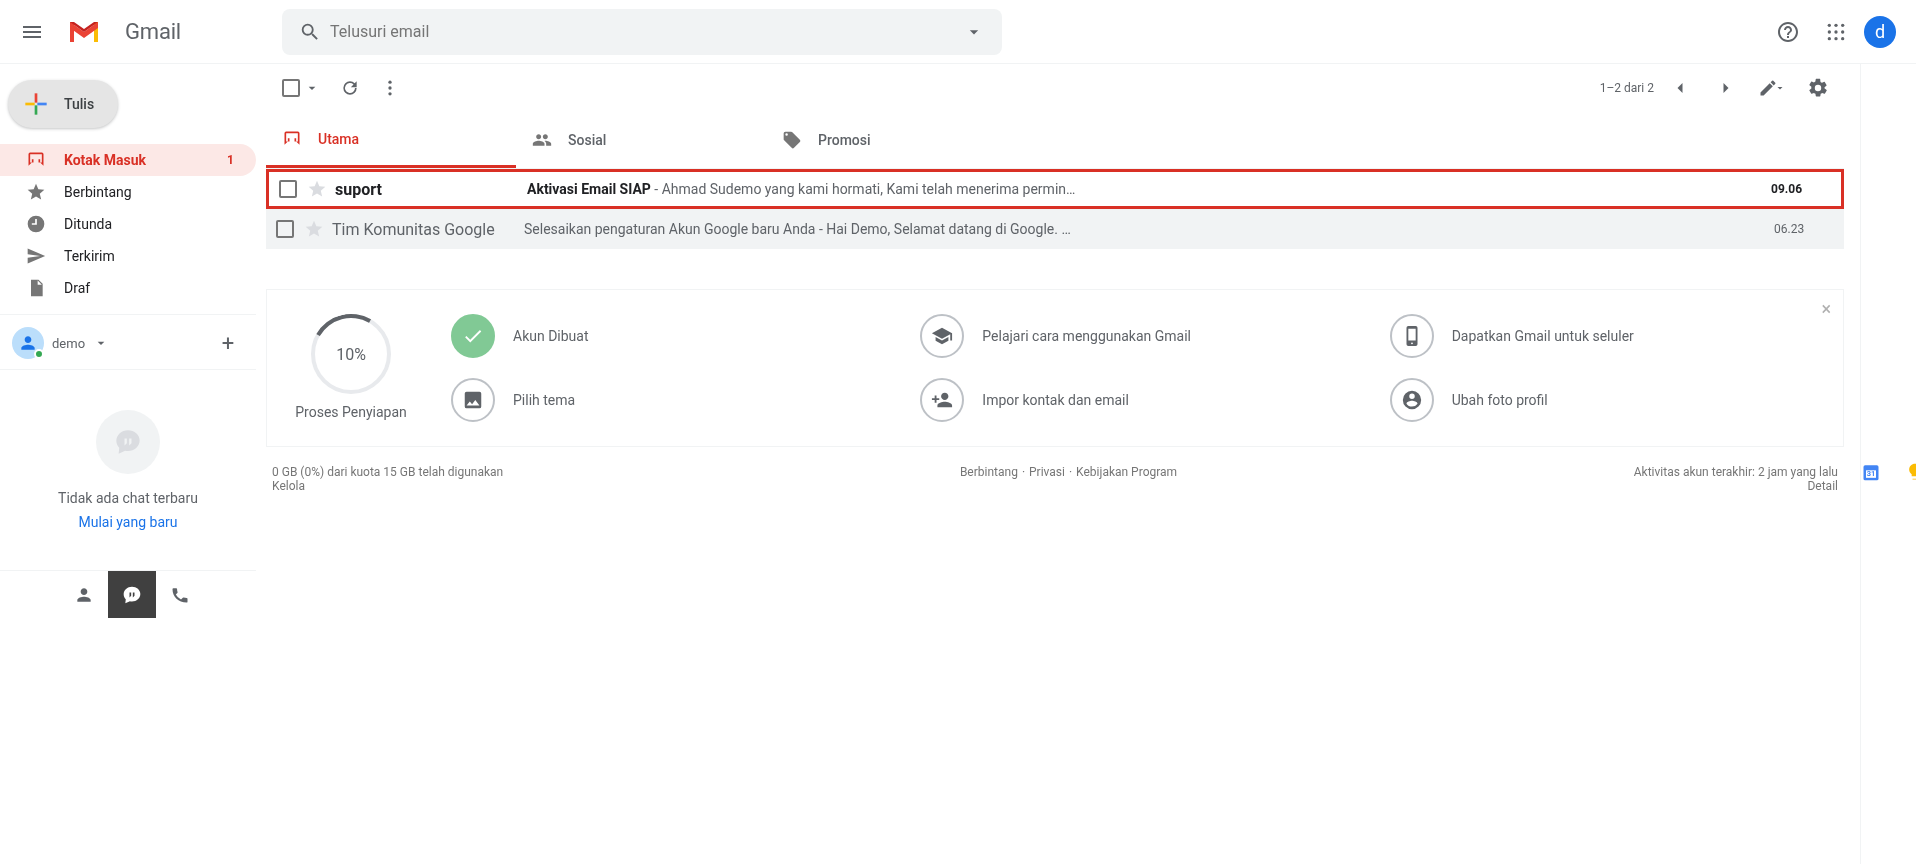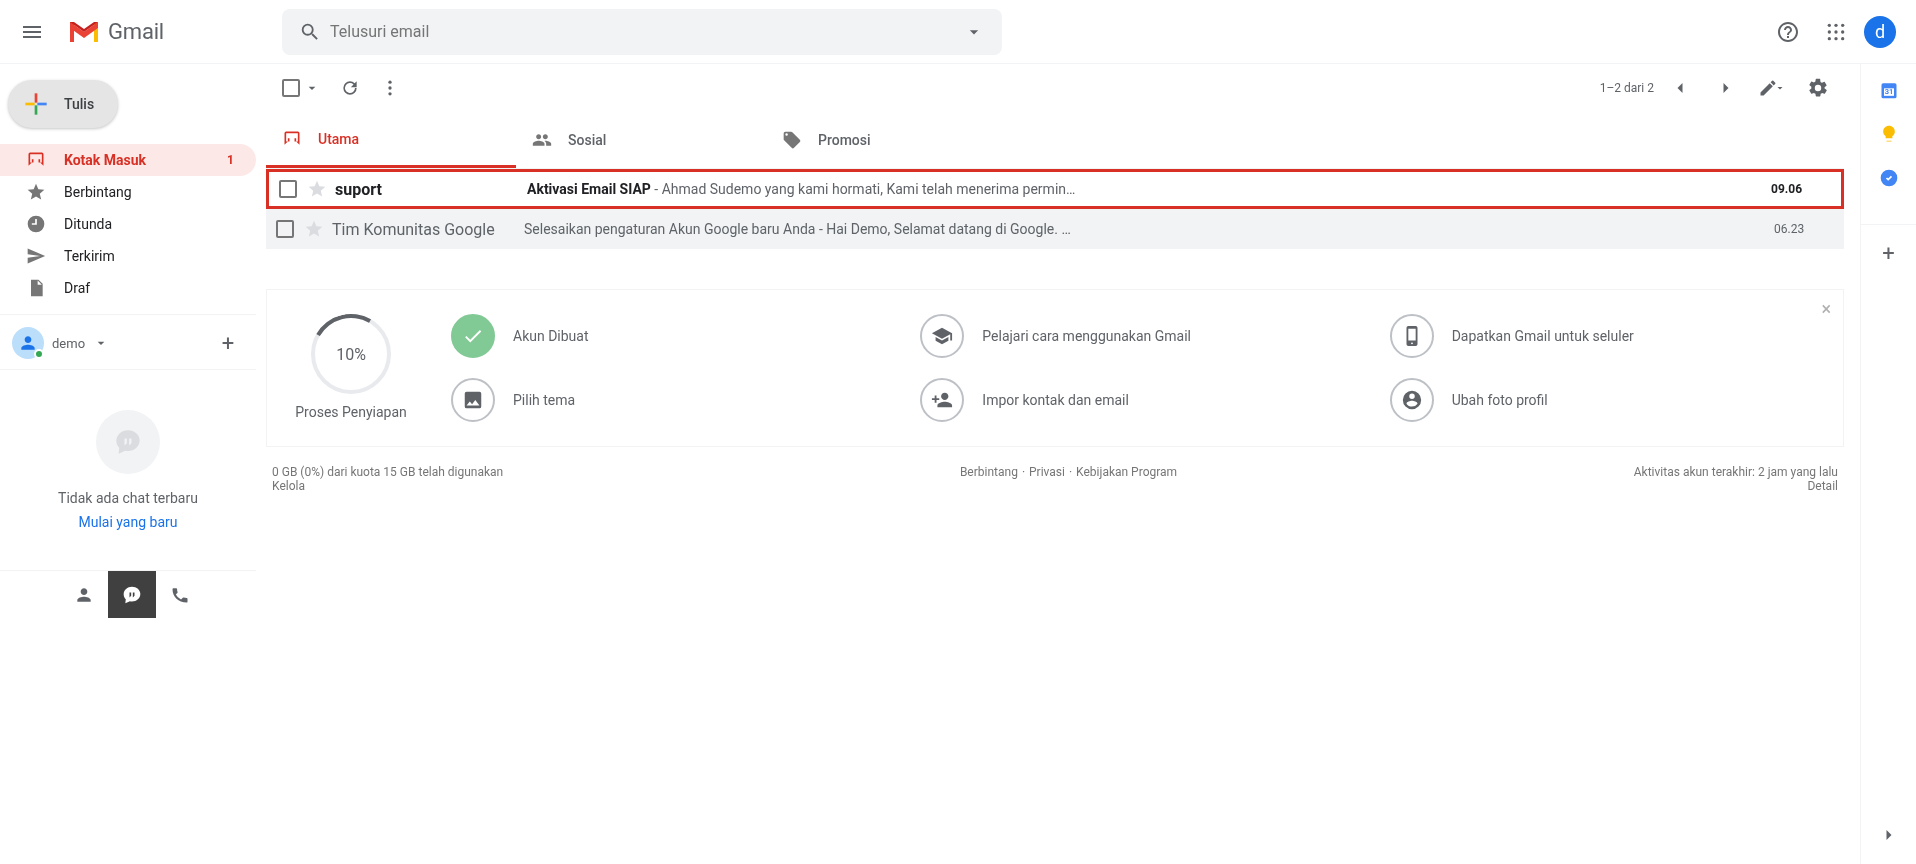--- a/index.html
+++ b/index.html
@@ -2,21 +2,21 @@
 <html><head>
 <meta charset="utf-8">
 <style>
 *{box-sizing:border-box;margin:0;padding:0;font-family:"Google Sans",Roboto,Arial,sans-serif}
 body{background:#fff;color:#202124;font-size:14px;overflow:hidden}
 .app{display:flex;flex-direction:column;height:864px;width:1916px}
 .header{display:flex;align-items:center;height:64px;padding:8px;border-bottom:1px solid #f1f3f4}
 .menu-btn{width:48px;height:48px;display:flex;align-items:center;justify-content:center;cursor:pointer;border-radius:50%}
 .menu-btn svg{fill:#5f6368}
 .logo-area{display:flex;align-items:center;padding-left:4px;min-width:226px}
-.logo-box{display:flex;align-items:center;gap:8px;padding-left:8px}
+.logo-box{display:flex;align-items:center;gap:25px;padding-left:8px}
 .brand{font-size:22px;color:#5f6368;letter-spacing:-.2px}
 .search-wrap{flex:1;max-width:880px}
 .search{display:flex;align-items:center;background:#f1f3f4;border-radius:8px;height:46px;padding:0 8px;max-width:720px}
 .search .sicon{width:40px;height:40px;display:flex;align-items:center;justify-content:center}
 .search input{flex:1;background:transparent;border:0;outline:0;font-size:16px;color:#5f6368}
 .search .dd{width:40px;height:40px;display:flex;align-items:center;justify-content:center;cursor:pointer}
 .hdr-right{display:flex;align-items:center;gap:8px;padding-right:12px;margin-left:auto}
 .icon-btn{width:40px;height:40px;display:flex;align-items:center;justify-content:center;cursor:pointer;border-radius:50%}
 .icon-btn svg{fill:#5f6368}
 .avatar{width:32px;height:32px;border-radius:50%;background:#1a73e8;color:#fff;display:flex;align-items:center;justify-content:center;font-size:18px}
@@ -76,21 +76,21 @@
 .setup-grid{flex:1;display:grid;grid-template-columns:repeat(3,1fr);gap:20px 40px}
 .setup-item{display:flex;align-items:center;gap:18px;color:#5f6368;font-size:14px;cursor:pointer}
 .setup-icon{width:44px;height:44px;border-radius:50%;border:2px solid #bdc1c6;display:flex;align-items:center;justify-content:center;flex-shrink:0}
 .setup-icon svg{fill:#5f6368}
 .setup-icon.done{background:#81c995;border-color:#81c995}
 .setup-icon.done svg{fill:#fff}
 .footer{display:flex;justify-content:space-between;padding:18px 6px;font-size:12px;color:#767676}
 .footer a{color:#767676;text-decoration:none;cursor:pointer}
 .footer .fl{display:flex;gap:4px}
 .footer .fr{text-align:right}
-.rsb{width:56px;border-left:1px solid #f1f3f4;display:flex;flex-direction:column;align-items:center;padding-top:16px;gap:24px}
+.rsb{width:56px;border-left:1px solid #f1f3f4;display:flex;flex-direction:row;align-items:center;padding-top:16px;gap:24px}
 .rsb-item{width:20px;height:20px;cursor:pointer}
 .rsb-plus{margin-top:12px;border-top:1px solid #f1f3f4;width:100%;display:flex;justify-content:center;padding-top:16px;color:#5f6368;font-size:22px;cursor:pointer}
 .rsb-collapse{margin-top:auto;padding:16px;cursor:pointer}
 .sep{color:#767676}
 </style>
 </head>
 <body>
 
 <div class="app">
   <div class="header">

